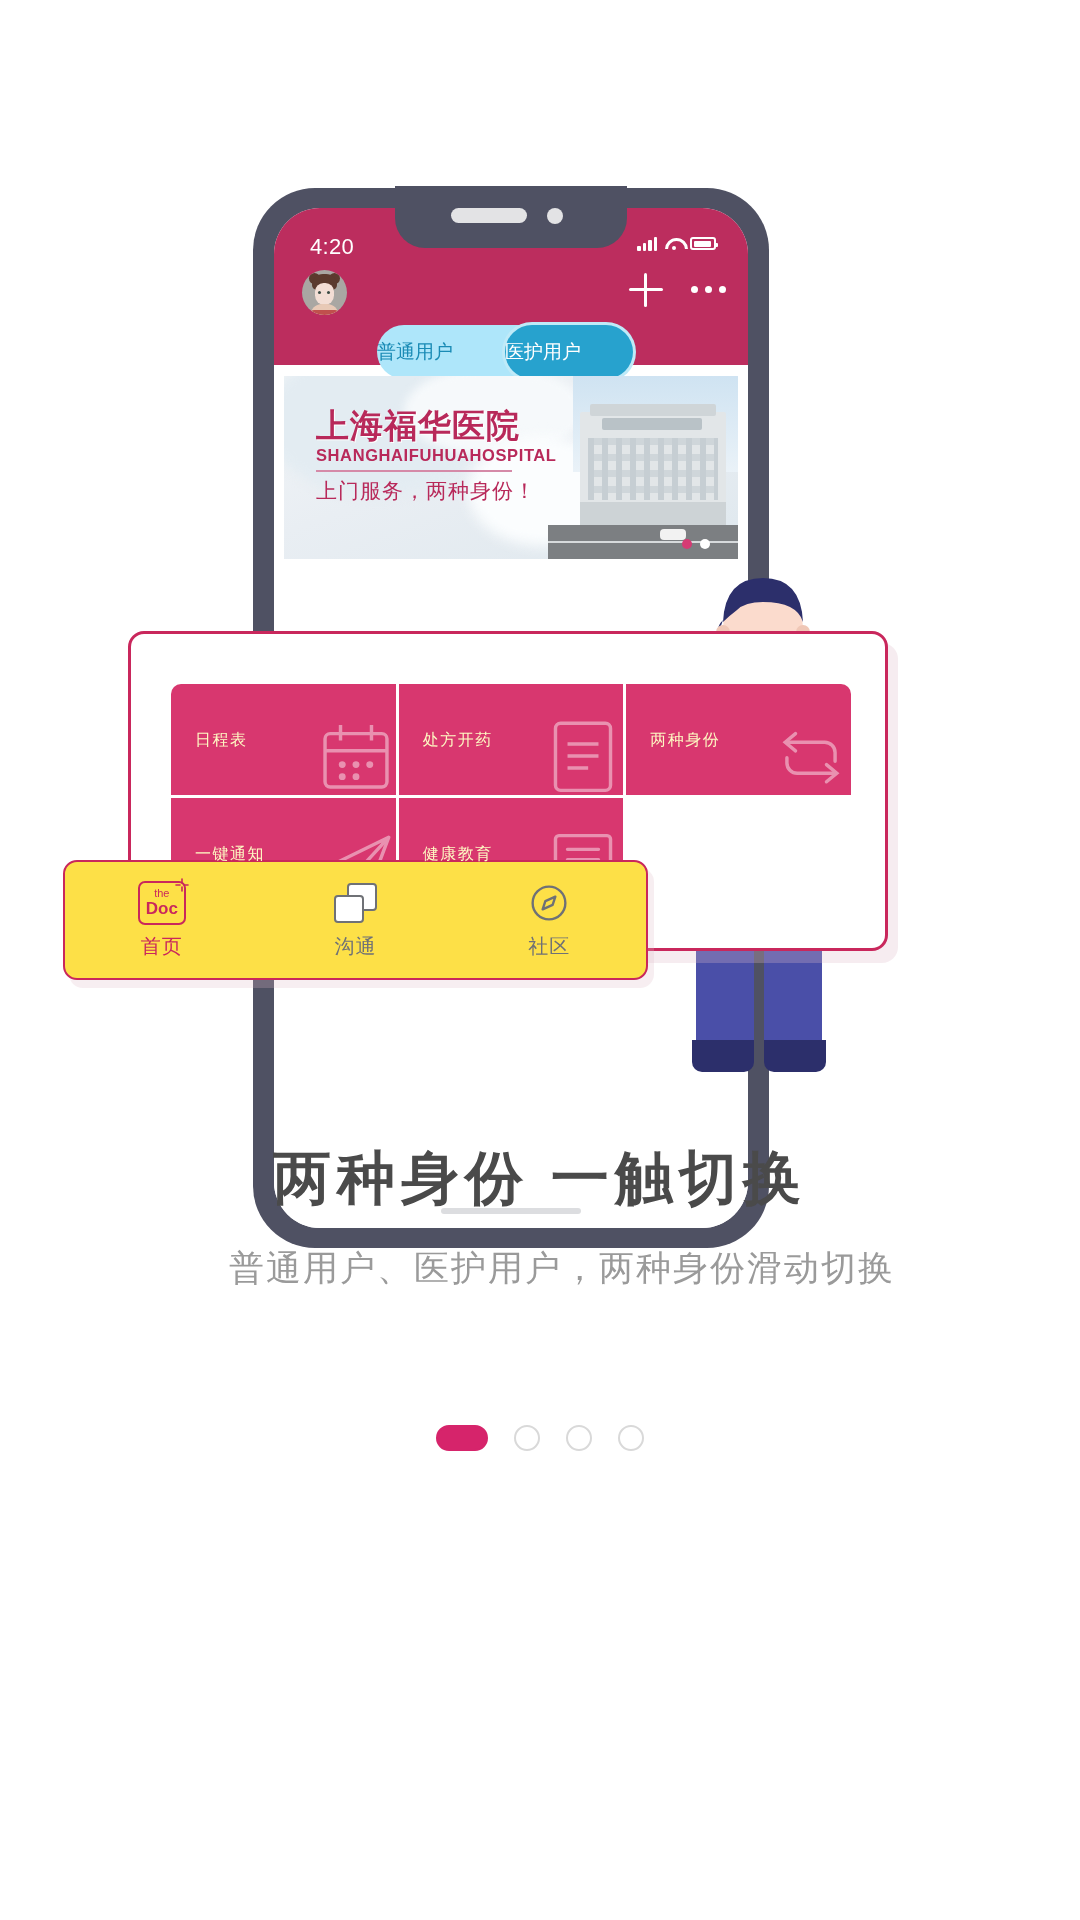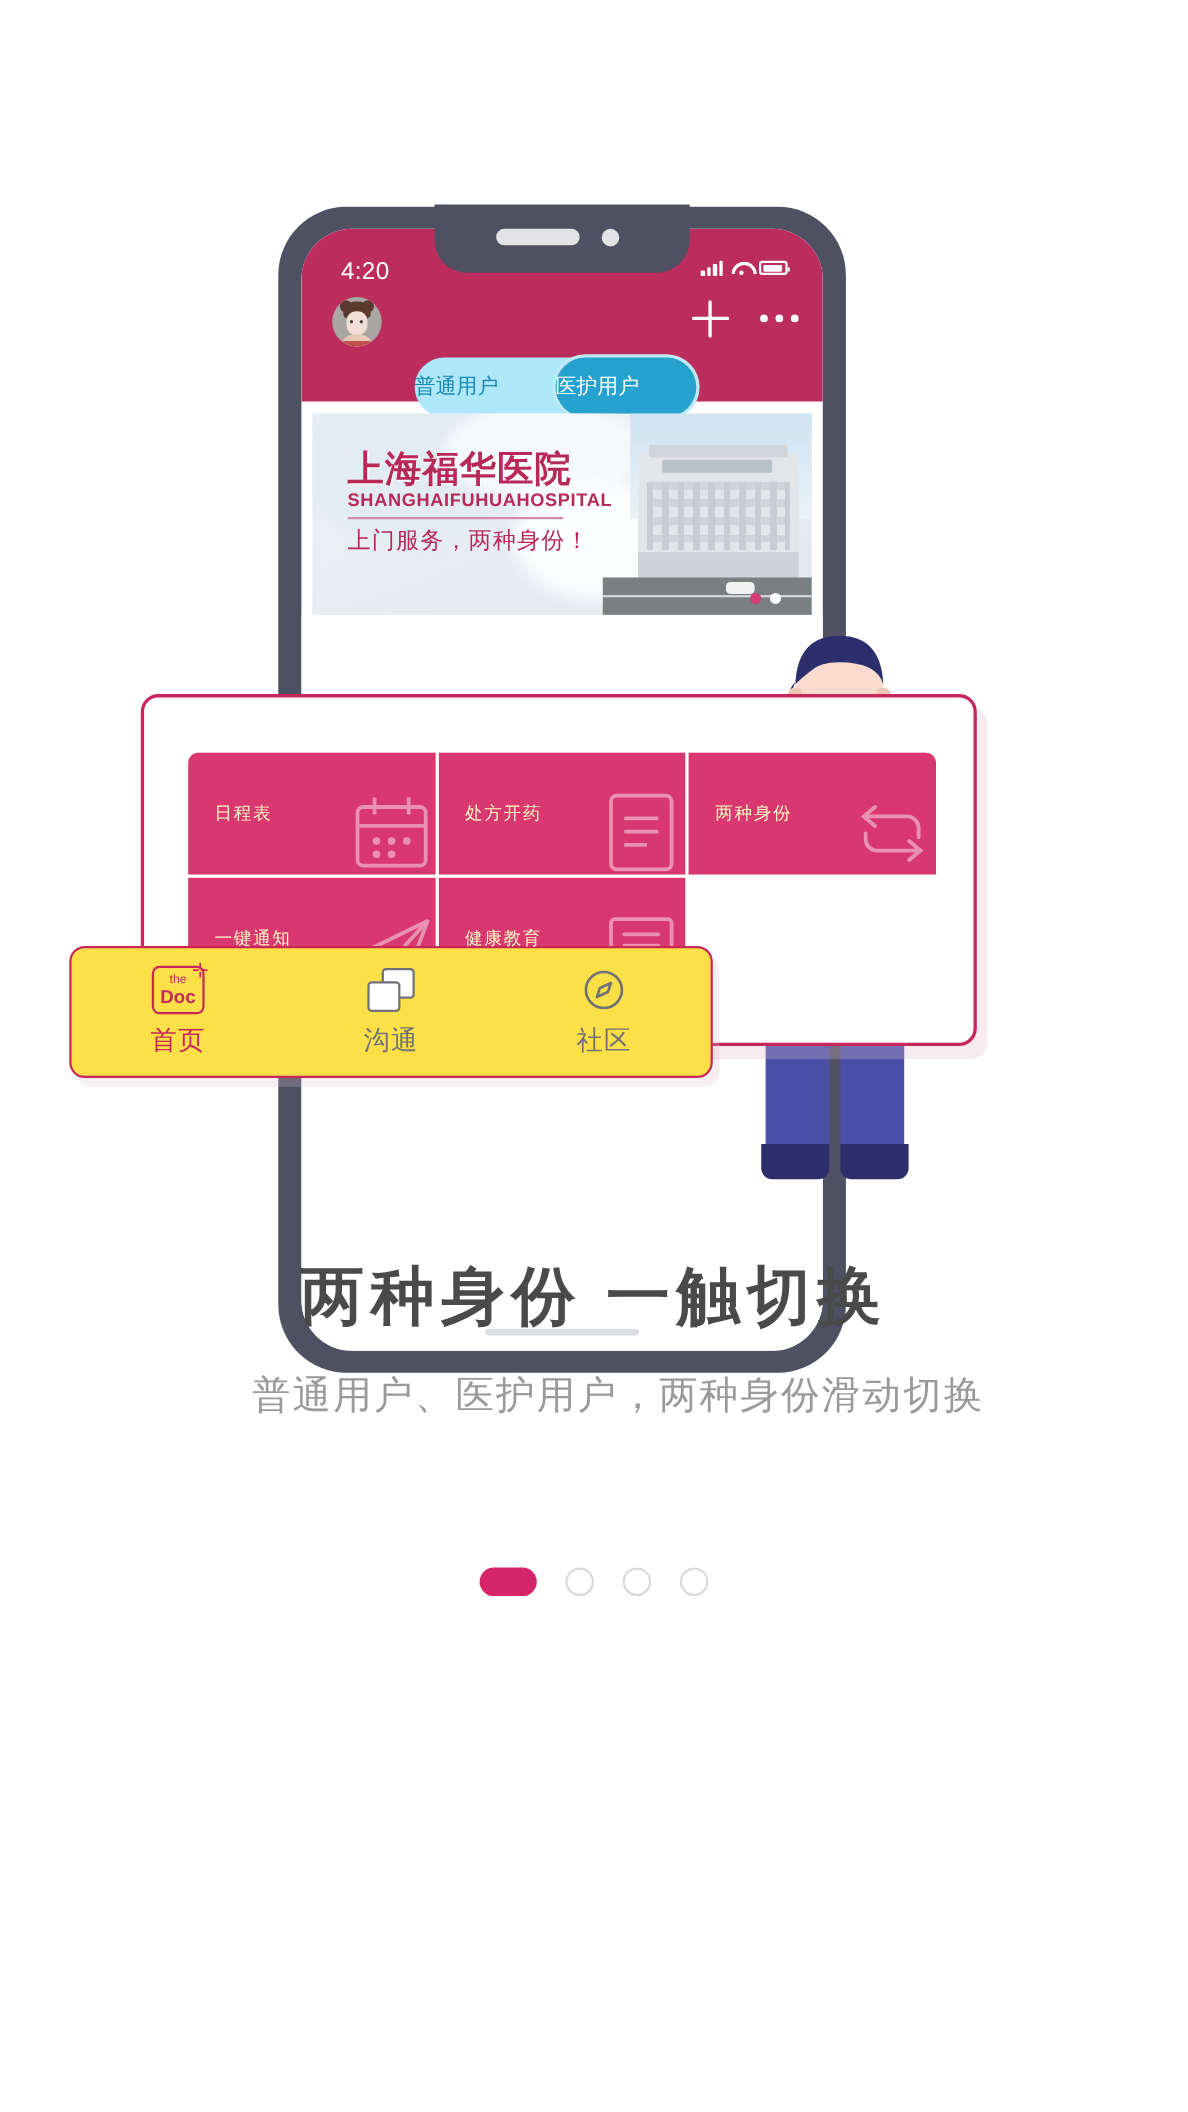--- a/index.html
+++ b/index.html
@@ -181,21 +181,21 @@
   .doctor { position:absolute; left:668px; top:570px; width:190px; height:510px; }
 
   
   .nav-card {
     position:absolute; left:63px; top:860px; width:585px; height:120px;
     background:#fde047; border:2.5px solid #c9275c; border-radius:14px;
     display:flex; align-items:center;
     box-shadow: 6px 8px 0 rgba(224,186,200,.25);
   }
   .nav-item { flex:1; display:flex; flex-direction:column; align-items:center; gap:8px; }
-  .nav-label { font-size:24px; color:#6f7176; letter-spacing:1px; }
+  .nav-label { font-size:20px; color:#6f7176; letter-spacing:1px; }
   .nav-item.active .nav-label { color:#c9275c; }
   .logo-badge {
     width:48px;height:44px;border:2.5px solid #c9275c;border-radius:7px;
     display:flex;flex-direction:column;align-items:center;justify-content:center;
     position:relative; color:#c9275c; line-height:1;
   }
   .logo-badge .t1{font-size:11px;}
   .logo-badge .t2{font-size:17px;font-weight:bold;margin-top:1px;}
   .logo-badge .spark{position:absolute;right:-5px;top:-5px;width:14px;height:14px;}
 

